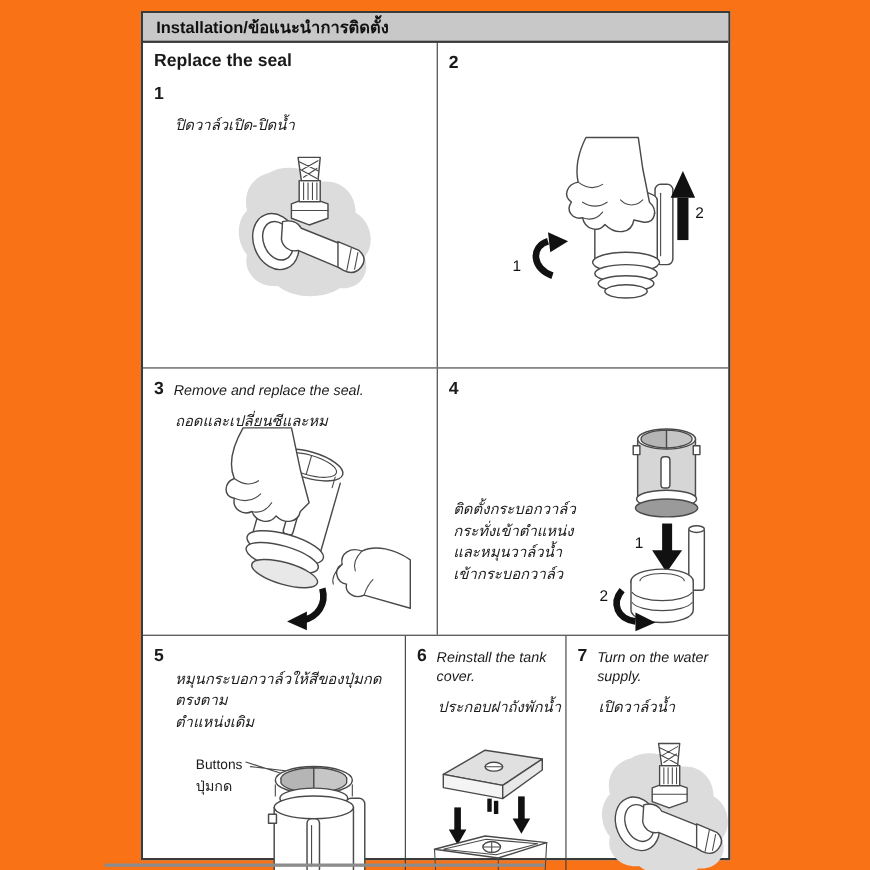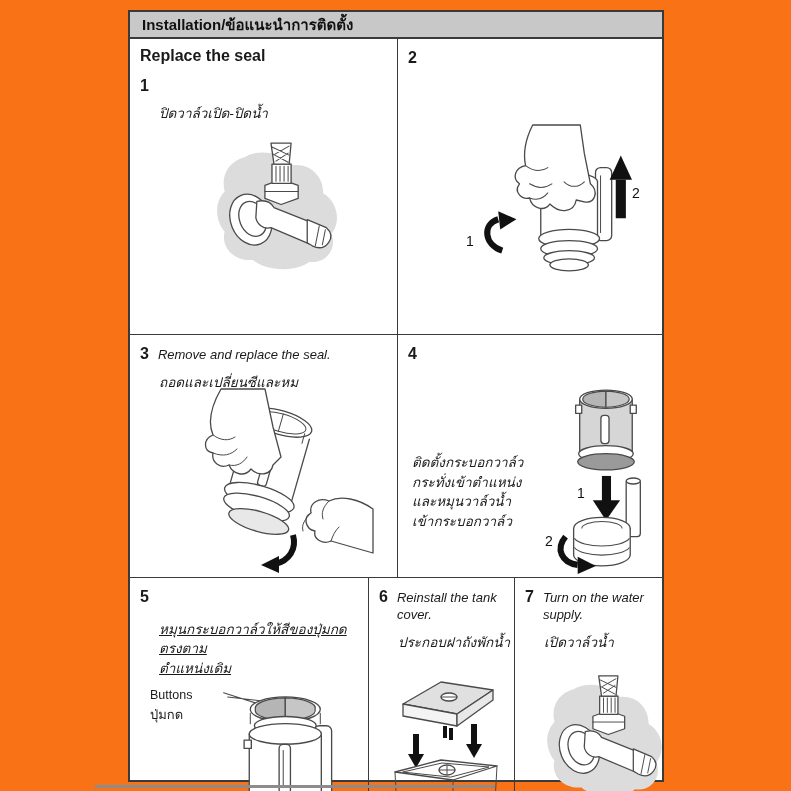--- a/index.html
+++ b/index.html
@@ -27,21 +27,21 @@
   .c-w238 { width:238px; } .c-w146 { width:146px; }
   .section-heading { font-weight:bold; font-size:16px; margin:8px 0 6px 10px; }
   .step { display:flex; gap:9px; padding:10px 12px 0 10px; }
   .step .num { font-weight:bold; font-size:16px; font-style:normal; line-height:1.1; }
   .step .en  { font-style:italic; font-size:13px; line-height:1.3; padding-top:2px; }
   .step.tight { padding-top:6px; }
   .th {
     font-style:italic; font-size:13.5px; line-height:1.45;
     margin:9px 0 0 29px; white-space:pre-line;
   }
-  .th.snug { margin-top:14px;text-decoration:underline; }
+  .th.snug { margin-top:2px; }
   .th-abs { position:absolute; margin:0; }
   .illus { position:absolute; }
   .arrow-label {
     position:absolute; font-size:14px; font-style:normal; color:#111;
   }
   .callout {
     position:absolute; font-size:12.5px; line-height:1.5; font-style:normal;
   }
   .callout .co-en { display:block; }
   .callout .co-th { display:block; font-size:13px; }
@@ -188,21 +188,21 @@
       </div>
     </div>
 
     <div class="row row-3">
       <div class="cell c-w238">
         <div class="step">
           <span class="num">5</span>
         </div>
         <div class="th snug">หมุนกระบอกวาล์วให้สีของปุ่มกดตรงตาม
 ตำแหน่งเดิม</div>
-        <div class="callout" style="left:20px; top:108px;">
+        <div class="callout" style="left:48px; top:108px;">
           <span class="co-en">Buttons</span>
           <span class="co-th">ปุ่มกด</span>
         </div>
         <div class="illus" style="left:40px; top:102px;">
           <svg width="175" height="145" viewBox="0 0 170 140">
             <path class="ln-thin" d="M52 12 L96 26 M56 16 L122 24"></path>
             <ellipse class="ln" cx="112" cy="28" rx="34" ry="12"></ellipse>
             <path class="btn-gray" d="M112 17 A30 10 0 0 0 83 28 A30 10 0 0 0 112 39 Z"></path>
             <path class="btn-gray2" d="M112 17 A30 10 0 0 1 141 28 A30 10 0 0 1 112 39 Z"></path>
             <path class="ln-thin" d="M78 32 L78 42 M146 32 L146 42"></path>

